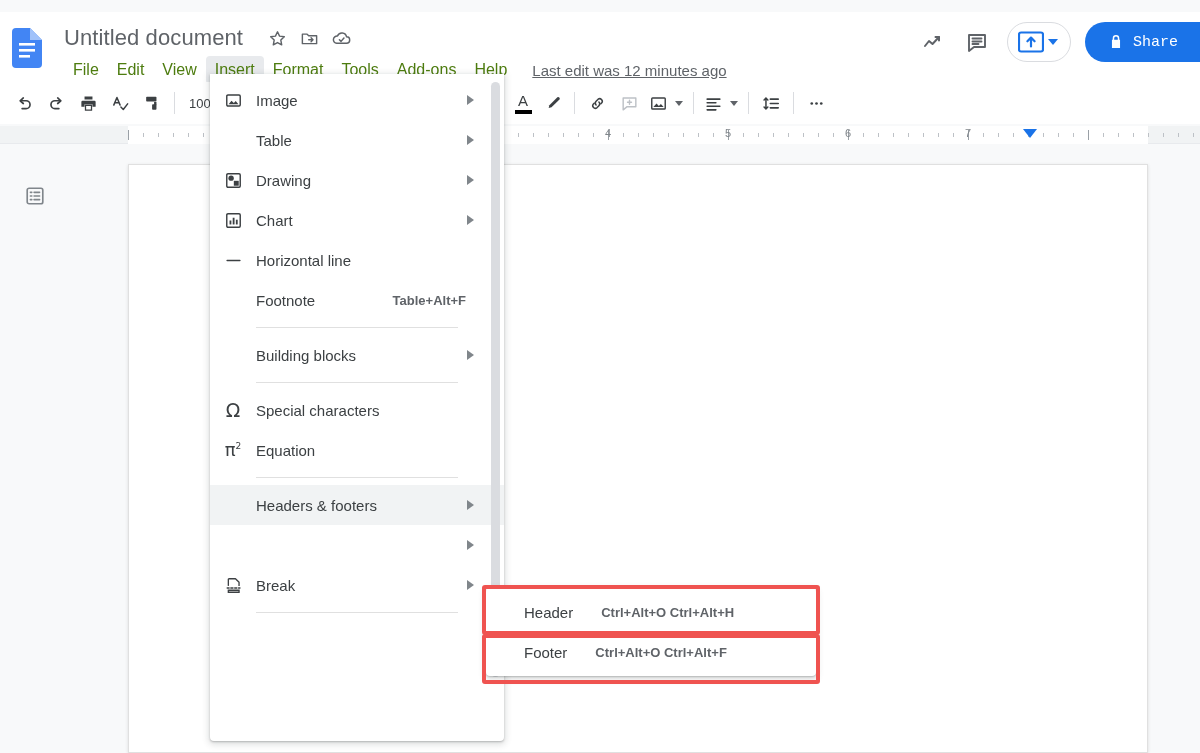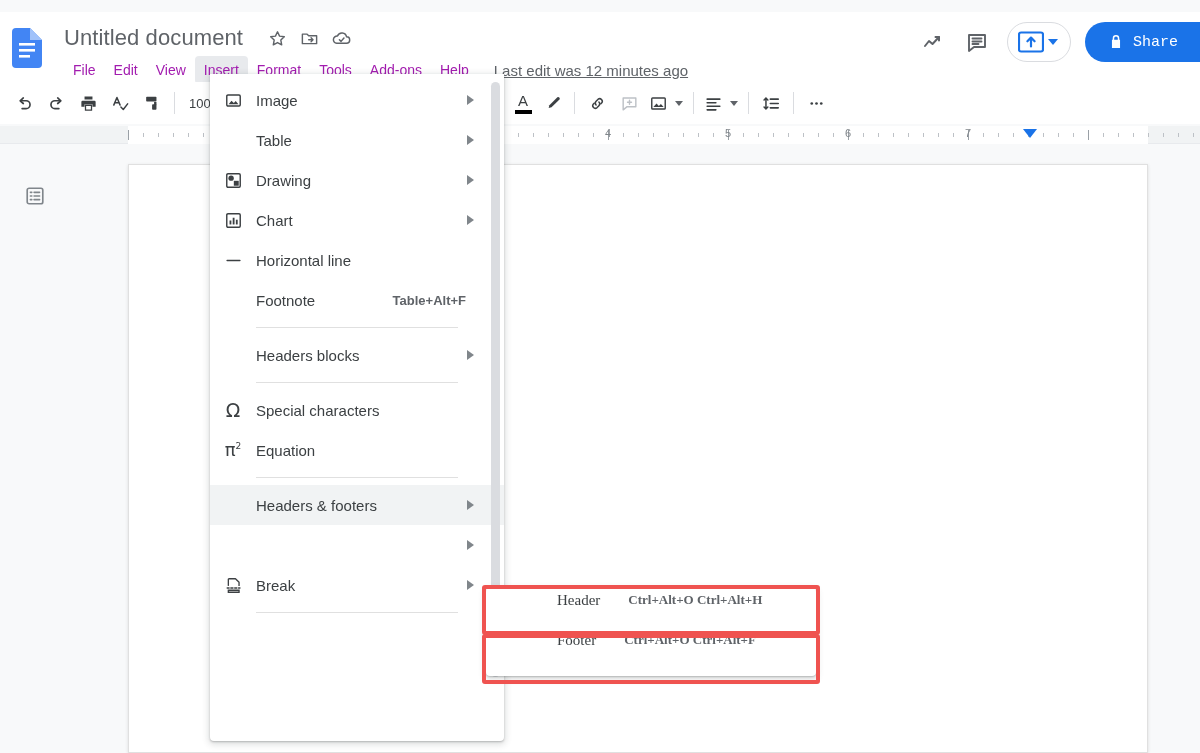--- a/index.html
+++ b/index.html
@@ -23,21 +23,21 @@
   .title-row { position: absolute; left: 64px; top: 8px; height: 36px; display: flex; align-items: center; }
   .doc-title {
     font-size: 22px; color: #5f6368; letter-spacing: 0.1px; white-space: nowrap;
   }
   .title-icons { display: flex; align-items: center; gap: 8px; margin-left: 22px; }
   .ticon { width: 24px; height: 24px; display: flex; align-items: center; justify-content: center; cursor: pointer; }
   .ticon svg { display: block; }
 
   .menubar { position: absolute; left: 64px; top: 44px; display: flex; align-items: center; height: 28px; }
   .menu-item {
-    font-size: 14px; color: #a21caf; padding: 4px 9px; border-radius: 4px;
+    font-size: 16px; color: #4d7c0f; padding: 4px 9px; border-radius: 4px;
     cursor: pointer; white-space: nowrap; line-height: 20px;
   }
   .menu-item.active { background: #e8eaed; }
   .last-edit {
     font-size: 15px; color: #5f6368; text-decoration: underline; margin-left: 16px;
     cursor: pointer; white-space: nowrap;
   }
 
   .header-right { position: absolute; right: 0; top: 10px; display: flex; align-items: center; gap: 4px; }
   .hr-icon {
@@ -148,21 +148,21 @@
     background: #dadce0; border-radius: 5px; cursor: pointer;
   }
 
   
   .submenu {
     position: absolute; left: 486px; top: 588px; width: 330px;
     background: #ffffff; border-radius: 4px;
     box-shadow: 0 2px 6px 2px rgba(60,64,67,.15), 0 1px 2px 0 rgba(60,64,67,.3);
     padding: 4px 0; z-index: 50;
   }
-  .srow { display: flex; align-items: flex-start; height: 40px; padding: 0 14px 0 71px; cursor: pointer; font-family: Liberation Serif, serif; }
+  .srow { display: flex; align-items: center; height: 40px; padding: 0 14px 0 38px; cursor: pointer; }
   .srow .slabel { font-size: 15px; color: #3c4043; flex: none; }
   .srow .sshort { font-size: 13px; color: #5f6368; font-weight: 700; margin-left: 28px; white-space: nowrap; }
 
   
   .hl-box {
     position: absolute; border: 4px solid #ef5350; border-radius: 3px; z-index: 60; pointer-events: none;
   }
 </style>
 </head>
 <body>
@@ -497,21 +497,21 @@
           <div class="mlabel">Horizontal line</div>
         </div>
         <div class="mrow">
           <div class="micon"></div>
           <div class="mlabel">Footnote</div>
           <div class="mshort">Table+Alt+F</div>
         </div>
         <div class="mdiv"></div>
         <div class="mrow">
           <div class="micon"></div>
-          <div class="mlabel">Headers blocks</div>
+          <div class="mlabel">Building blocks</div>
           <div class="marrow"></div>
         </div>
         <div class="mdiv"></div>
         <div class="mrow">
           <div class="micon">
             <span style="font-size:19px;color:#3c4043;font-family:'DejaVu Sans',sans-serif;line-height:1;">Ω</span>
           </div>
           <div class="mlabel">Special characters</div>
         </div>
         <div class="mrow">

